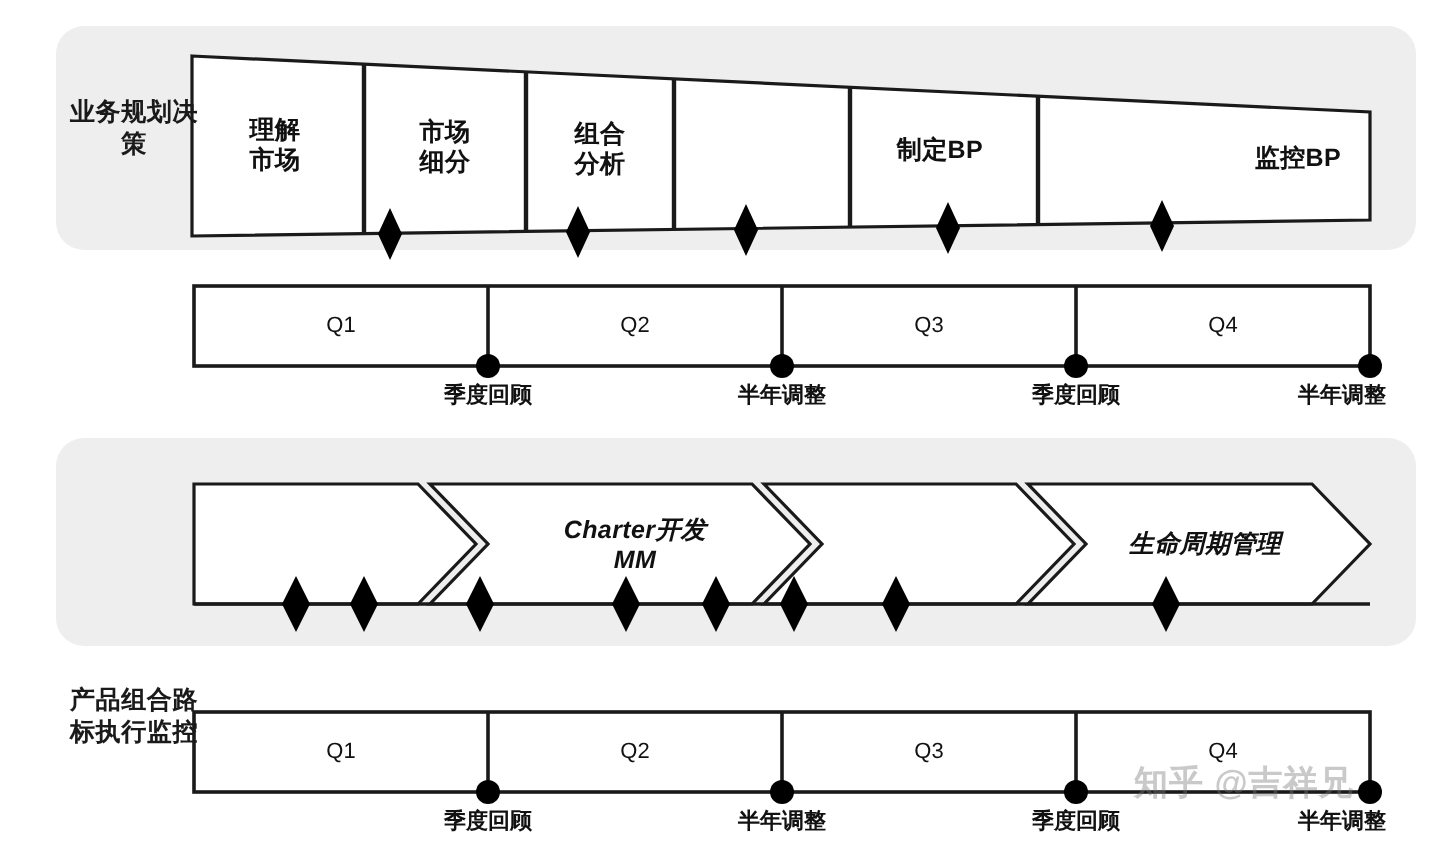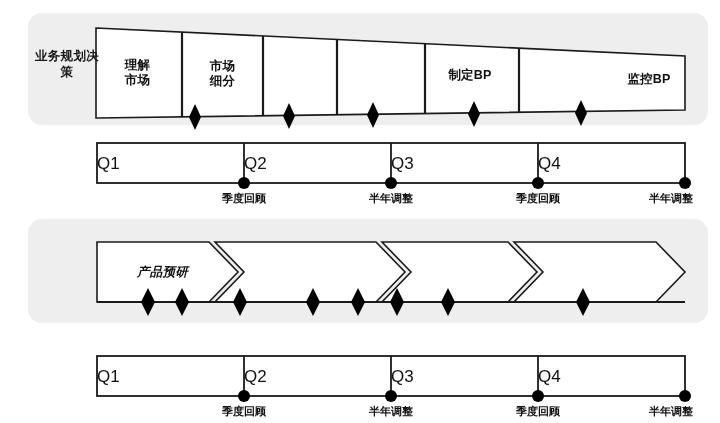--- a/index.html
+++ b/index.html
@@ -98,22 +98,22 @@
     font-size: 12.5px;
     line-height: 15px;
     font-weight: 700;
     color: #111111;
     letter-spacing: 0.2px;
     white-space: pre-line;
   }
   .quarter-text {
     position: absolute;
     z-index: 4;
-    text-align: left;
-    font-size: 17px;
+    text-align: center;
+    font-size: 11px;
     line-height: 17px;
     font-weight: 400;
     color: #111111;
   }
   .milestone-text {
     position: absolute;
     z-index: 4;
     text-align: center;
     font-size: 11px;
     line-height: 13px;
@@ -139,20 +139,21 @@
 </style>
 </head>
 <body>
 
 <div id="canvas">
 
   <div class="band" id="band-1"></div>
   <div class="band" id="band-2"></div>
 
   <div class="row-label" id="label-row1">业务规划决策</div>
+  <div class="row-label" id="label-row4">产品组合路标执行监控</div>
 
   <svg class="svg-layer" viewBox="0 0 720 423">
 
     <g>
 
       <polygon class="stage-shape" points="96,28 685,56 685,110 96,118"></polygon>
 
       <line class="stage-divider" x1="182" y1="32" x2="182" y2="117"></line>
       <line class="stage-divider" x1="263" y1="36" x2="263" y2="116"></line>
       <line class="stage-divider" x1="337" y1="39" x2="337" y2="115"></line>
@@ -208,39 +209,44 @@
       <circle class="marker-dot" cx="391" cy="396" r="6"></circle>
       <circle class="marker-dot" cx="538" cy="396" r="6"></circle>
       <circle class="marker-dot" cx="685" cy="396" r="6"></circle>
     </g>
   </svg>
 
   <div class="shape-text" style="left:96px; top:58px; width:83px;font-family:Liberation Serif, serif;">理解
 市场</div>
   <div class="shape-text" style="left:182px; top:59px; width:81px;">市场
 细分</div>
+  <div class="shape-text" style="left:263px; top:60px; width:74px;">组合
+分析</div>
   <div class="shape-text" style="left:425px; top:68px; width:90px;">制定BP</div>
   <div class="shape-text" style="left:613px; top:72px; width:72px;text-align:center;">监控BP</div>
 
   <div class="quarter-text" style="left:97px; top:155px; width:147px;">Q1</div>
   <div class="quarter-text" style="left:244px; top:155px; width:147px;">Q2</div>
   <div class="quarter-text" style="left:391px; top:155px; width:147px;">Q3</div>
   <div class="quarter-text" style="left:538px; top:155px; width:147px;">Q4</div>
 
   <div class="milestone-text" style="left:194px; top:192px; width:100px;">季度回顾</div>
   <div class="milestone-text" style="left:341px; top:192px; width:100px;">半年调整</div>
   <div class="milestone-text" style="left:488px; top:192px; width:100px;">季度回顾</div>
   <div class="milestone-text" style="left:628px; top:192px; width:86px;">半年调整</div>
 
-  <div class="shape-text" style="left:105px; top:265px; width:115px; font-style:italic;">产品预研</div>
+  <div class="shape-text" style="left:245px; top:258px; width:145px; font-style:italic;">Charter开发
+MM</div>
+  <div class="shape-text" style="left:535px; top:265px; width:135px; font-style:italic;">生命周期管理</div>
 
   <div class="quarter-text" style="left:97px; top:368px; width:147px;">Q1</div>
   <div class="quarter-text" style="left:244px; top:368px; width:147px;">Q2</div>
   <div class="quarter-text" style="left:391px; top:368px; width:147px;">Q3</div>
   <div class="quarter-text" style="left:538px; top:368px; width:147px;">Q4</div>
 
   <div class="milestone-text" style="left:194px; top:405px; width:100px;">季度回顾</div>
   <div class="milestone-text" style="left:341px; top:405px; width:100px;">半年调整</div>
   <div class="milestone-text" style="left:488px; top:405px; width:100px;">季度回顾</div>
   <div class="milestone-text" style="left:628px; top:405px; width:86px;">半年调整</div>
 
+  <div id="watermark">知乎 @吉祥兄</div>
 
 </div>
 
 </body></html>

